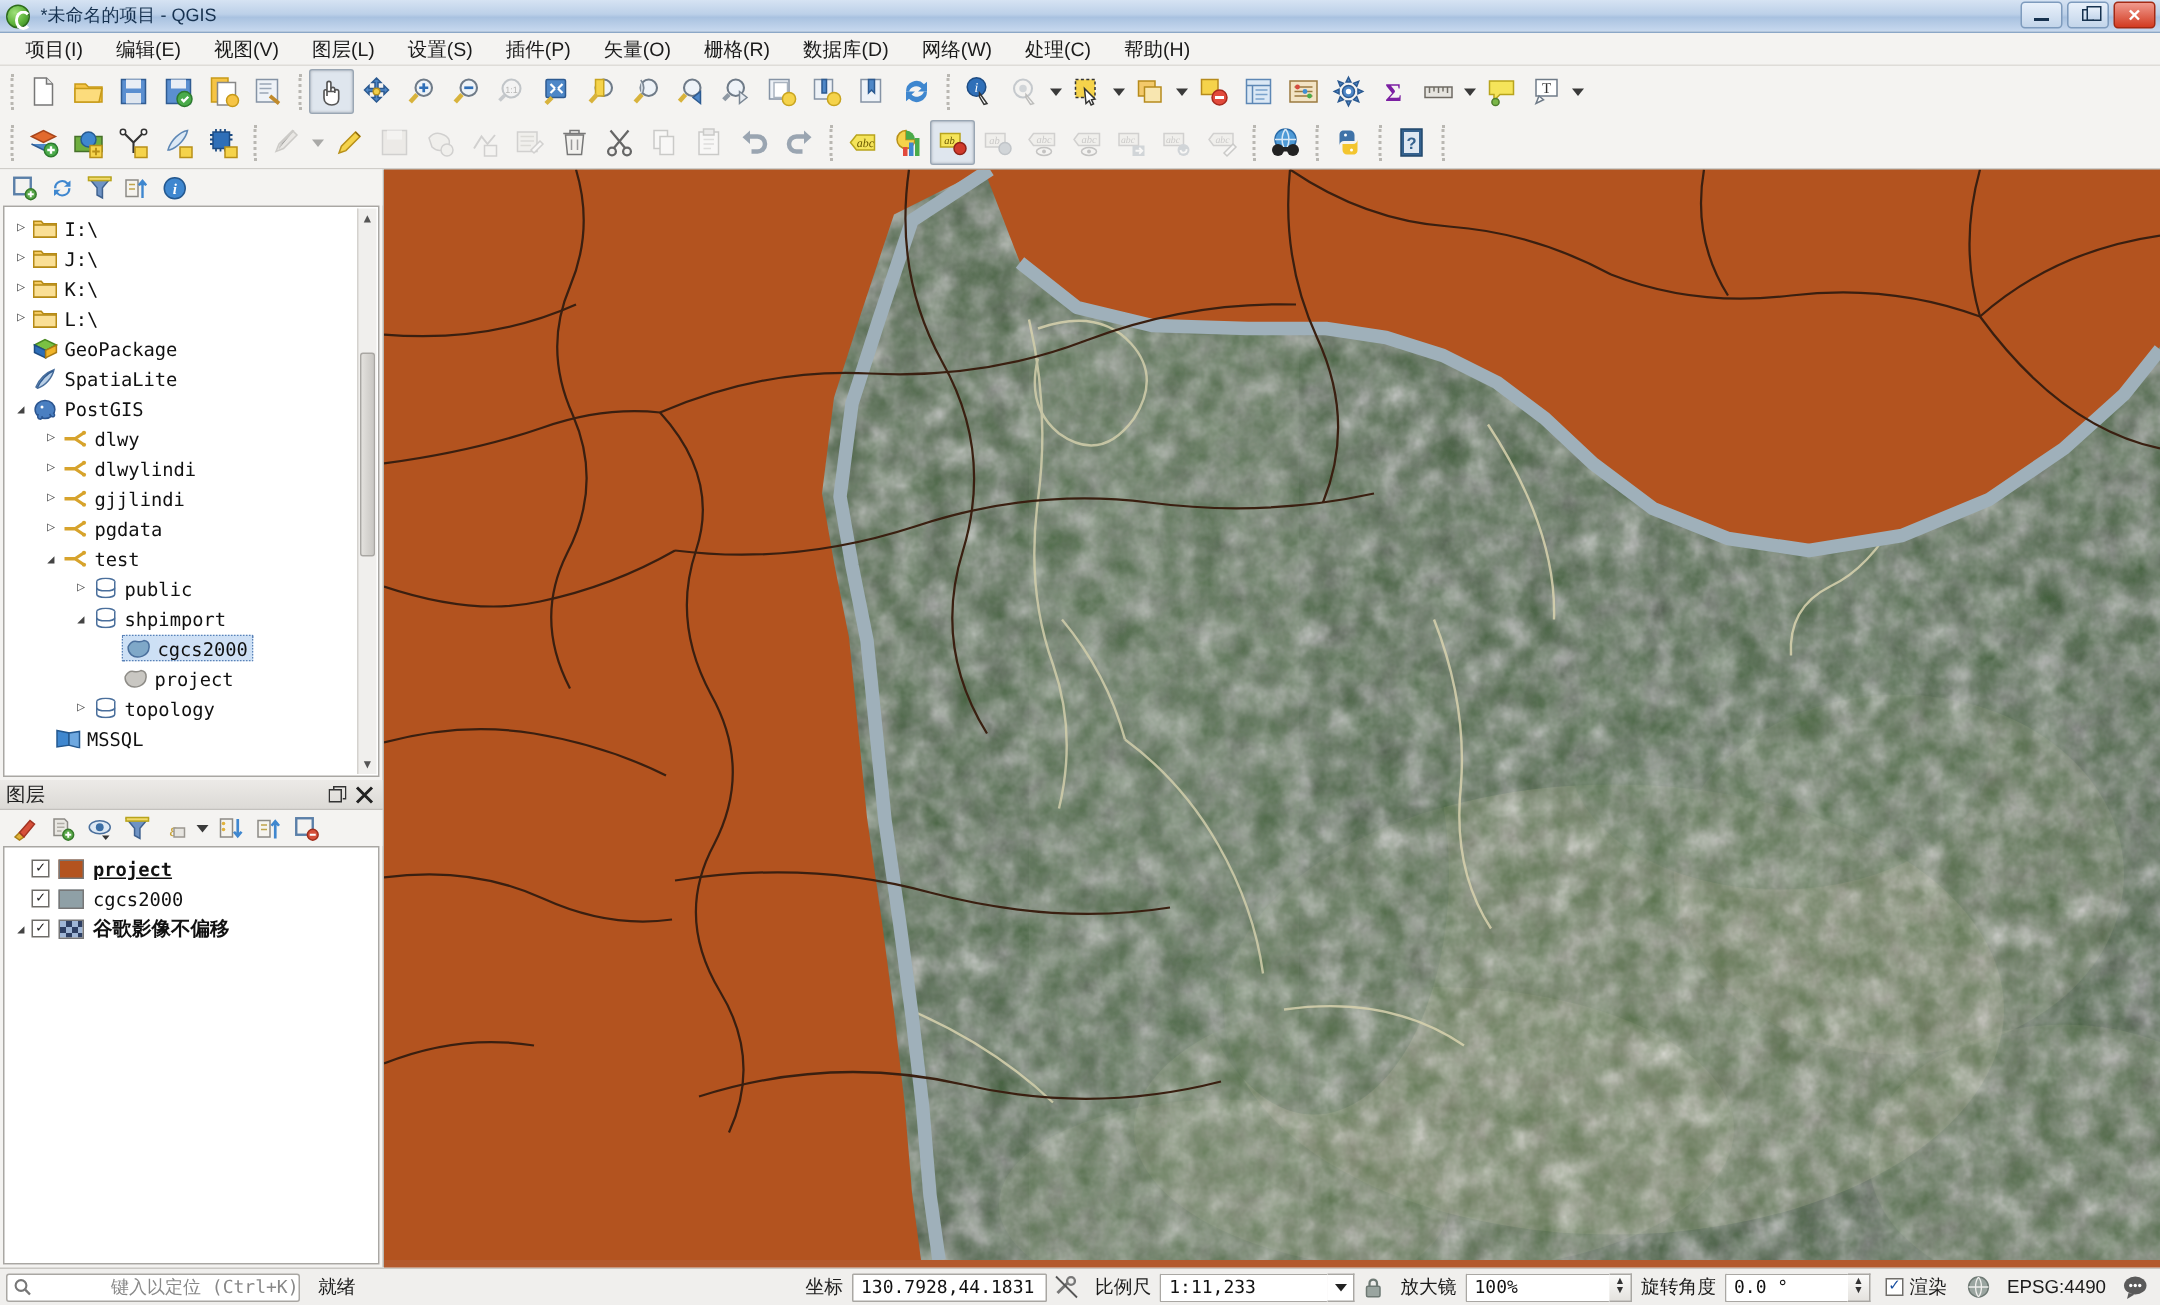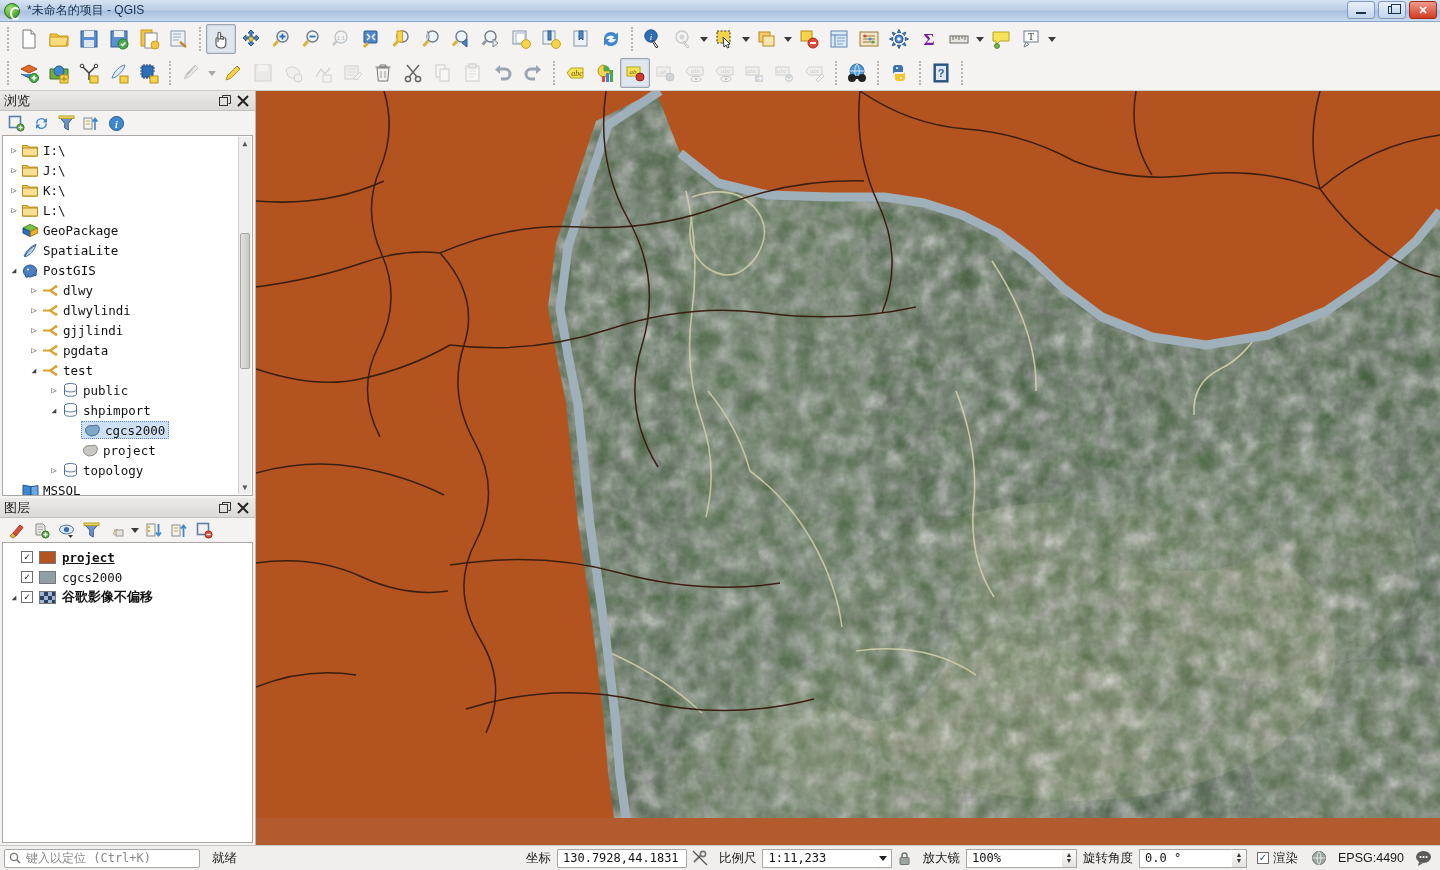--- a/index.html
+++ b/index.html
@@ -121,21 +121,21 @@
   .map { flex:1; position:relative; overflow:hidden; background:#b35a2e; }
   .map svg { position:absolute; left:0; top:0; }
 
   
   .statusbar {
     height: 25px; flex:none; display:flex; align-items:center;
     background:#f0efed; border-top:1px solid #c9c7c3; padding: 0 4px; gap:0;
   }
   .locator {
     width: 196px; height:19px; border:1px solid #a9a7a3; background:#fff;
-    display:flex;align-items:center; padding-left:4px; border-radius:2px;
+    display:flex;align-items:center; padding-left:4px; border-radius:2px;justify-content:space-between;
   }
   .locator .ph { color:#888; font-size:12px; margin-left:5px; font-family:"DejaVu Sans Mono",monospace;}
   .sb-label { font-size:12.5px; color:#1b1b1b; margin:0 6px; white-space:nowrap;}
   .sb-field {
     height:19px; border:1px solid #a9a7a3; background:#fff; display:flex;align-items:center;
     padding:0 5px; font-size:12px; color:#111; font-family:"DejaVu Sans Mono",monospace;
     border-radius:1px;
   }
   .spin { width:15px; height:19px; border:1px solid #a9a7a3; border-left:none;
      background:linear-gradient(to bottom,#fbfbfa,#e4e2de); display:flex;flex-direction:column;
@@ -161,20 +161,34 @@
       <div class="win-btn">
           <div class="min-glyph"></div>
         </div>
       <div class="win-btn">
           <div class="max-glyph"></div>
         </div>
       <div class="win-btn close">✕</div>
     </div>
   </div>
 
+  <div class="menubar">
+    <div class="menu-item">项目(I)</div>
+    <div class="menu-item">编辑(E)</div>
+    <div class="menu-item">视图(V)</div>
+    <div class="menu-item">图层(L)</div>
+    <div class="menu-item">设置(S)</div>
+    <div class="menu-item">插件(P)</div>
+    <div class="menu-item">矢量(O)</div>
+    <div class="menu-item">栅格(R)</div>
+    <div class="menu-item">数据库(D)</div>
+    <div class="menu-item">网络(W)</div>
+    <div class="menu-item">处理(C)</div>
+    <div class="menu-item">帮助(H)</div>
+  </div>
 
   <div class="toolbar-area">
 
     <div class="toolbar-row">
       <div class="tb-sep"></div>
 
       <div class="tbtn">
         <svg width="22" height="22" viewBox="0 0 22 22">
             <path d="M5 2h8l4 4v14H5z" fill="#fff" stroke="#777"></path>
             <path d="M13 2v4h4" fill="#e8e8e8" stroke="#777"></path>
@@ -625,34 +639,20 @@
       </div>
       <div class="tb-sep"></div>
     </div>
   </div>
 
   <div class="main">
 
     <div class="left-panels">
 
       <div class="panel" style="height:407px;">
-        <div class="panel-title">
-          <div class="t">浏览</div>
-          <div class="ptbtn">
-            <svg width="12" height="12" viewBox="0 0 12 12">
-                <rect x="0.5" y="2.5" width="8" height="8" fill="none" stroke="#333"></rect>
-                <path d="M3.5 2.5V0.5h8v8h-2" fill="none" stroke="#333"></path>
-              </svg>
-          </div>
-          <div class="ptbtn">
-            <svg width="12" height="12" viewBox="0 0 12 12">
-                <path d="M1 1l10 10M11 1L1 11" stroke="#222" stroke-width="2"></path>
-              </svg>
-          </div>
-        </div>
         <div class="panel-toolbar">
           <div class="ptool">
             <svg width="17" height="17" viewBox="0 0 17 17">
                 <rect x="1.5" y="1.5" width="11" height="11" fill="none" stroke="#5a7fa8" stroke-width="1.6"></rect>
                 <circle cx="12.5" cy="12.5" r="3.6" fill="#5aa84a" stroke="#357a2a"></circle>
                 <path d="M12.5 10.5v4M10.5 12.5h4" stroke="#fff" stroke-width="1.3"></path>
               </svg>
           </div>
           <div class="ptool">
             <svg width="17" height="17" viewBox="0 0 17 17">
@@ -888,21 +888,21 @@
                   <div class="ticon">
                     <svg width="15" height="14" viewBox="0 0 15 14">
                       <ellipse cx="7.5" cy="2.6" rx="6" ry="2.1" fill="#fff" stroke="#4a6f9c"></ellipse>
                       <path d="M1.5 2.6v8.6c0 1.2 2.7 2.1 6 2.1s6-.9 6-2.1V2.6" fill="#fff" stroke="#4a6f9c"></path>
                       <path d="M1.5 6.8c0 1.2 2.7 2.1 6 2.1s6-.9 6-2.1" fill="none" stroke="#4a6f9c"></path>
                     </svg>
                   </div>
                   <div class="tlabel">topology</div>
                 </div>
               </div>
-              <div class="trow" style="padding-left: 4px;">
+              <div class="trow" style="padding-left: 4px; margin-left: 15px;">
                 <div class="twist"></div>
                 <div class="" style="display: flex; align-items: center;">
                   <div class="ticon">
                     <svg width="17" height="13" viewBox="0 0 17 13">
                       <path d="M1 1l8 1.6v8.2L1 12z" fill="#3f87cf" stroke="#24588f"></path>
                       <path d="M9 2.6l7-1v11l-7-1.8z" fill="#6ea8e0" stroke="#24588f"></path>
                     </svg>
                   </div>
                   <div class="tlabel">MSSQL</div>
                 </div>
@@ -1136,21 +1136,21 @@
           <path d="M5 6.5V4.5a2.5 2.5 0 015 0v2" fill="none" stroke="#6d7873" stroke-width="1.5"></path>
         </svg>
     </div>
     <div class="sb-label">放大镜</div>
     <div class="sb-field" style="width:96px;border-right:none;">100%</div>
     <div class="spin">
         <span>▲</span>
         <span>▼</span>
       </div>
     <div class="sb-label">旋转角度</div>
-    <div class="sb-field" style="width:93px;border-right:none;">0.0 °</div>
+    <div class="sb-field" style="width:82px;border-right:none;">0.0 °</div>
     <div class="spin">
         <span>▲</span>
         <span>▼</span>
       </div>
     <div style="display:flex;align-items:center;margin-left:10px;">
       <div class="sb-chk"></div>
       <span class="sb-label" style="margin:0;">渲染</span>
     </div>
     <div style="width:26px;display:flex;align-items:center;justify-content:center;margin-left:8px;">
       <svg width="16" height="16" viewBox="0 0 16 16">

